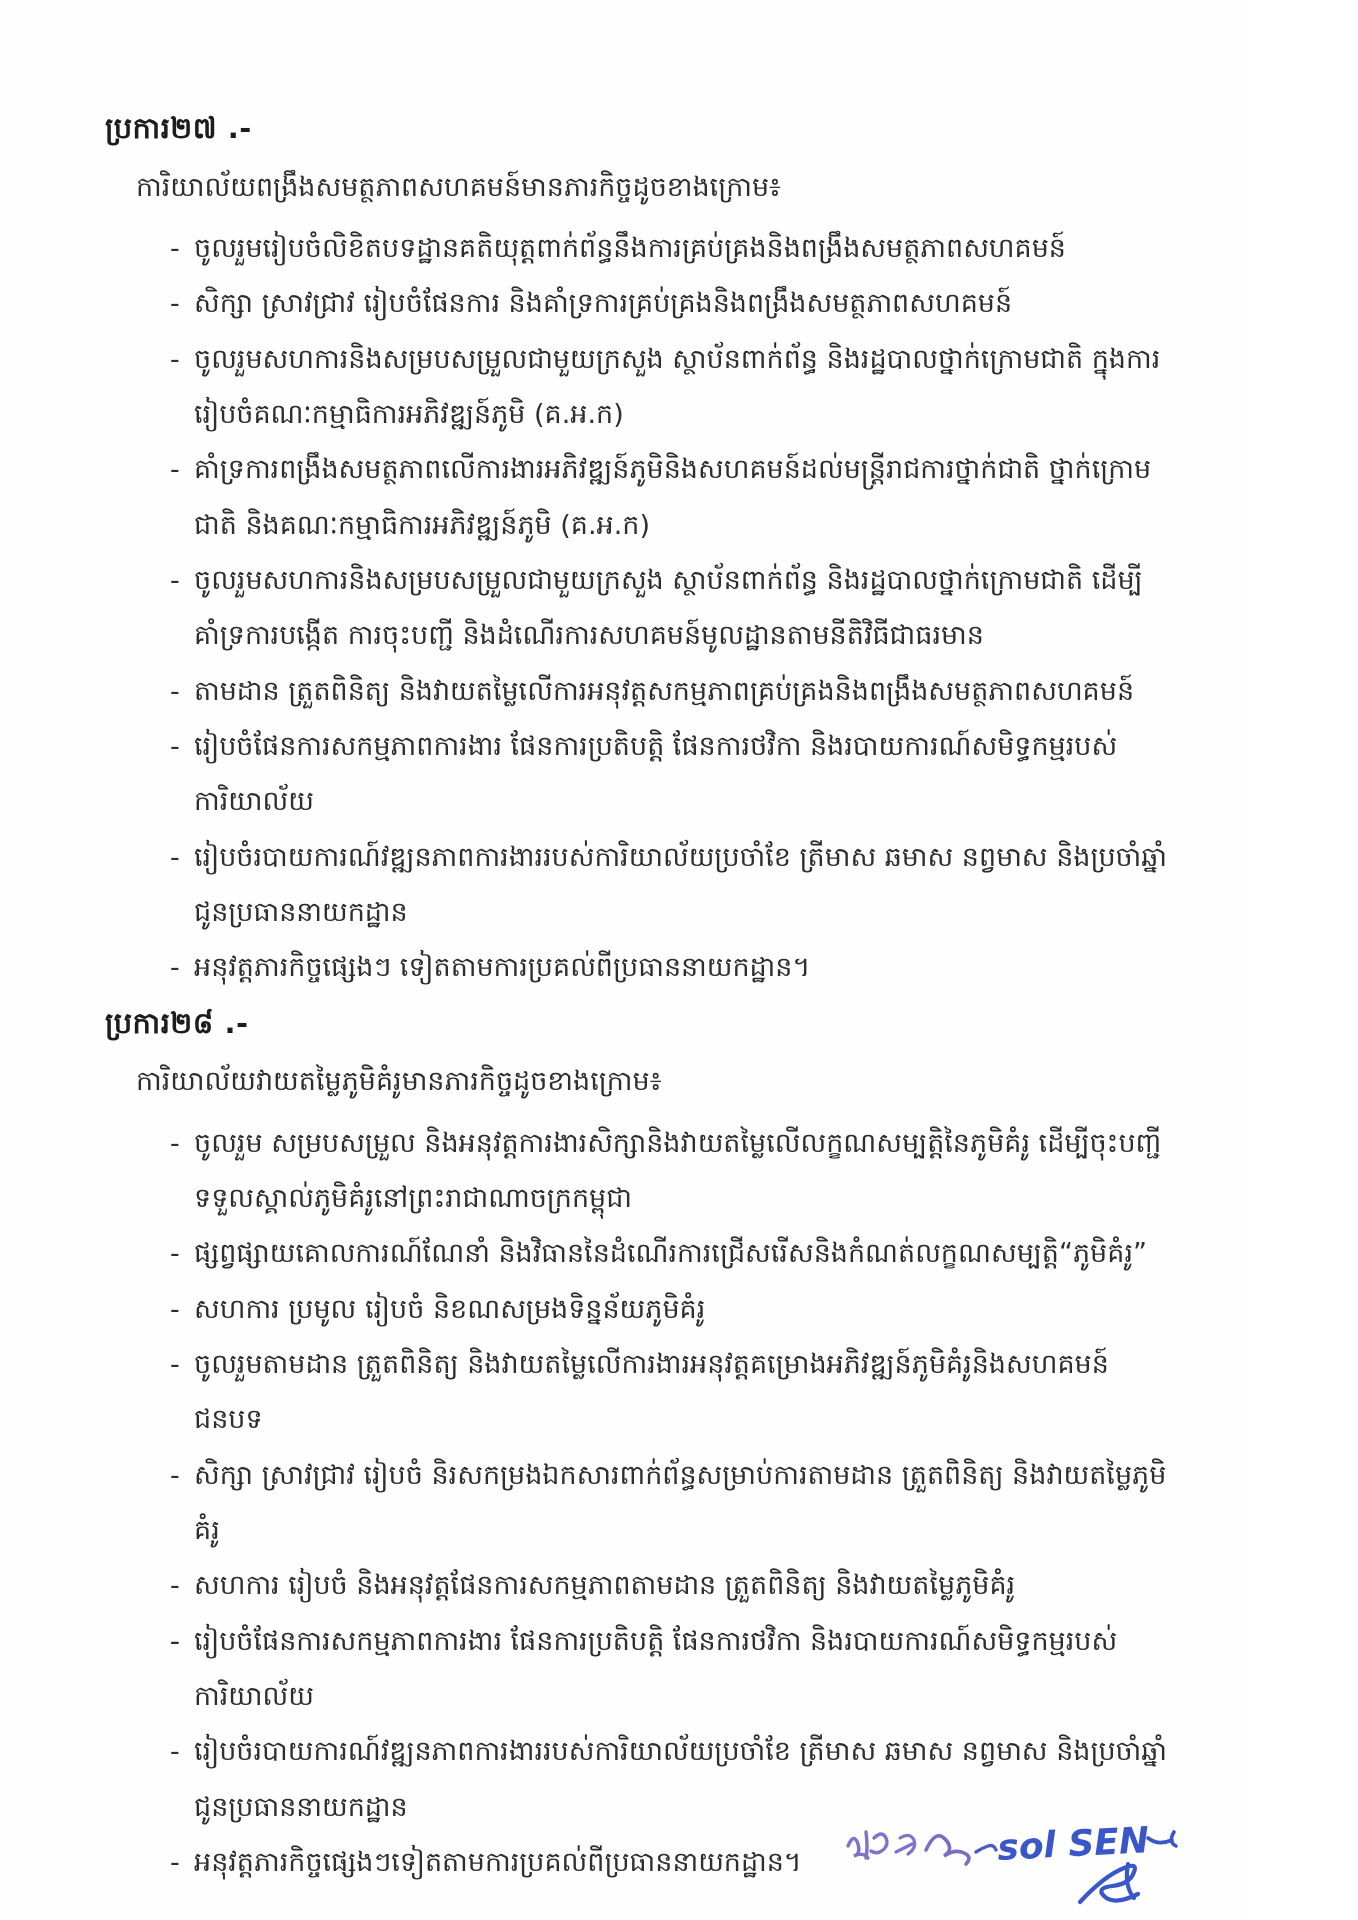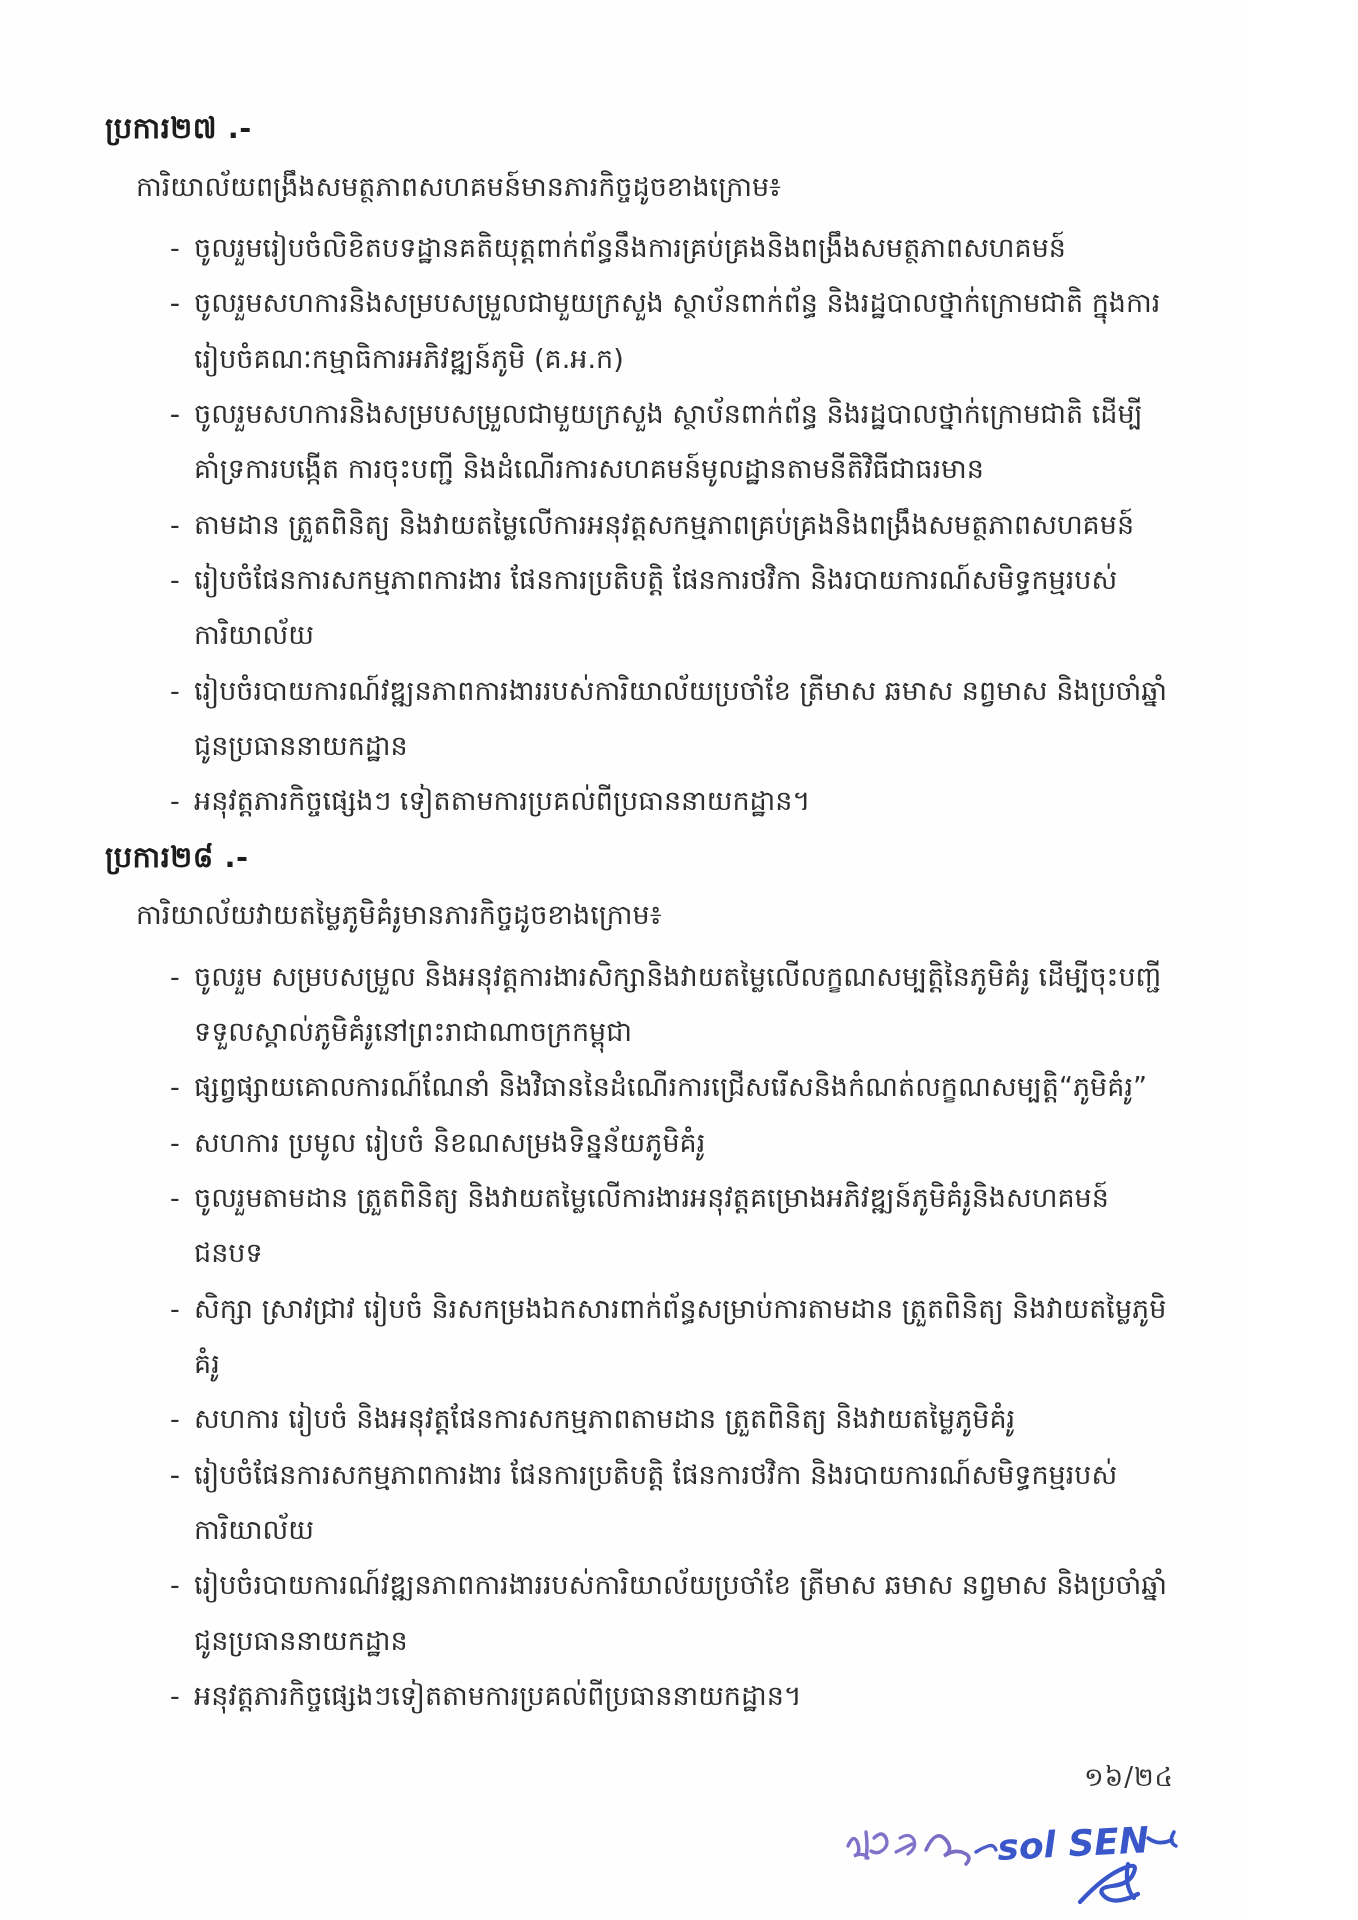--- a/index.html
+++ b/index.html
@@ -81,23 +81,23 @@
 </style>
 </head>
 <body>
 
 <div class="page">
 
   <h2 class="article-heading">ប្រការ២៧ .-</h2>
   <p class="article-intro">ការិយាល័យពង្រឹងសមត្ថភាពសហគមន៍មានភារកិច្ចដូចខាងក្រោម៖</p>
   <ul class="task-list">
     <li><span class="dash">-</span><span>ចូលរួមរៀបចំលិខិតបទដ្ឋានគតិយុត្តពាក់ព័ន្ធនឹងការគ្រប់គ្រងនិងពង្រឹងសមត្ថភាពសហគមន៍</span></li>
-    <li><span class="dash">-</span></li>
+    <li><span class="dash">-</span><span>សិក្សា ស្រាវជ្រាវ រៀបចំផែនការ និងគាំទ្រការគ្រប់គ្រងនិងពង្រឹងសមត្ថភាពសហគមន៍</span></li>
     <li><span class="dash">-</span><span>ចូលរួមសហការនិងសម្របសម្រួលជាមួយក្រសួង ស្ថាប័នពាក់ព័ន្ធ និងរដ្ឋបាលថ្នាក់ក្រោមជាតិ ក្នុងការរៀបចំគណៈកម្មាធិការអភិវឌ្ឍន៍ភូមិ (គ.អ.ក)</span></li>
-    <li><span class="dash">-</span></li>
+    <li><span class="dash">-</span><span>គាំទ្រការពង្រឹងសមត្ថភាពលើការងារអភិវឌ្ឍន៍ភូមិនិងសហគមន៍ដល់មន្ត្រីរាជការថ្នាក់ជាតិ ថ្នាក់ក្រោមជាតិ និងគណៈកម្មាធិការអភិវឌ្ឍន៍ភូមិ (គ.អ.ក)</span></li>
     <li><span class="dash">-</span><span>ចូលរួមសហការនិងសម្របសម្រួលជាមួយក្រសួង ស្ថាប័នពាក់ព័ន្ធ និងរដ្ឋបាលថ្នាក់ក្រោមជាតិ ដើម្បីគាំទ្រការបង្កើត ការចុះបញ្ជី និងដំណើរការសហគមន៍មូលដ្ឋានតាមនីតិវិធីជាធរមាន</span></li>
     <li><span class="dash">-</span><span>តាមដាន ត្រួតពិនិត្យ និងវាយតម្លៃលើការអនុវត្តសកម្មភាពគ្រប់គ្រងនិងពង្រឹងសមត្ថភាពសហគមន៍</span></li>
     <li><span class="dash">-</span><span>រៀបចំផែនការសកម្មភាពការងារ ផែនការប្រតិបត្តិ ផែនការថវិកា និងរបាយការណ៍សមិទ្ធកម្មរបស់ការិយាល័យ</span></li>
     <li><span class="dash">-</span><span>រៀបចំរបាយការណ៍វឌ្ឍនភាពការងាររបស់ការិយាល័យប្រចាំខែ ត្រីមាស ឆមាស នព្វមាស និងប្រចាំឆ្នាំ ជូនប្រធាននាយកដ្ឋាន</span></li>
     <li><span class="dash">-</span><span>អនុវត្តភារកិច្ចផ្សេងៗ ទៀតតាមការប្រគល់ពីប្រធាននាយកដ្ឋាន។</span></li>
   </ul>
 
   <h2 class="article-heading second">ប្រការ២៨ .-</h2>
   <p class="article-intro">ការិយាល័យវាយតម្លៃភូមិគំរូមានភារកិច្ចដូចខាងក្រោម៖</p>
   <ul class="task-list">

